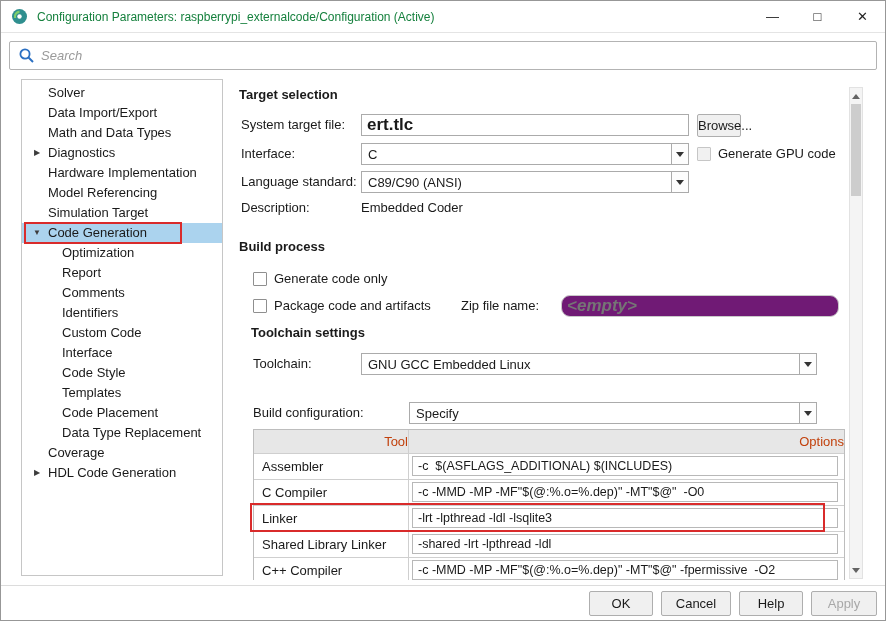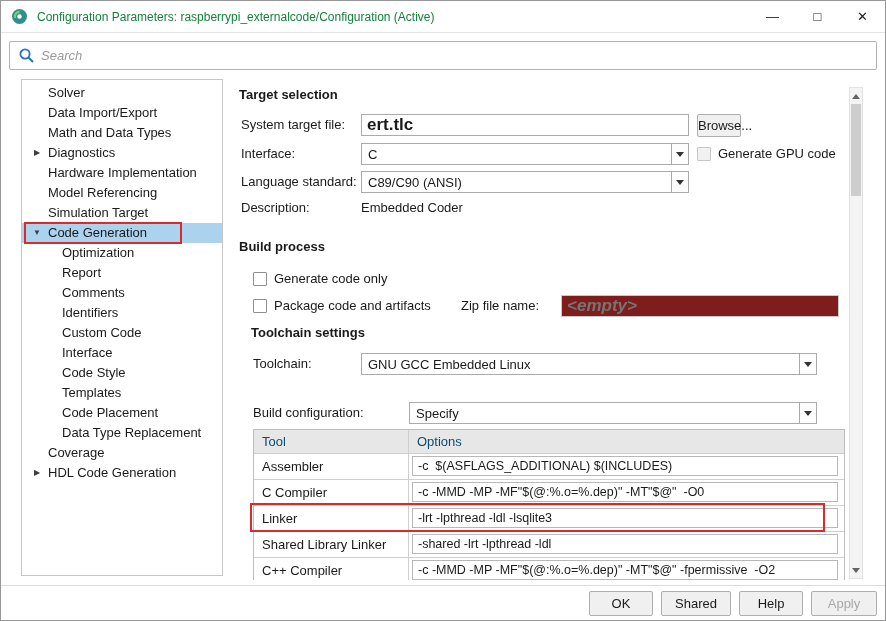--- a/index.html
+++ b/index.html
@@ -36,21 +36,21 @@
   .redbox-codegen { position:absolute; left:2px; top:-1px; width:158px; height:22px;
                     border:2px solid #d92b2b; pointer-events:none; z-index:4; }
 
   
   .main { position:absolute; left:228px; top:84px; width:616px; height:495px; overflow:hidden; }
   .heading { position:absolute; font-weight:bold; font-size:13px; color:#1a1a1a; line-height:16px; }
   .lbl { position:absolute; line-height:22px; white-space:nowrap; }
   .field { position:absolute; height:22px; border:1px solid #ababab; background:#fff; }
   .field input { width:100%; height:100%; border:none; outline:none; padding:0 5px;
                  font-family:"Liberation Sans",sans-serif; font-size:17px; color:#1a1a1a; background:transparent;font-weight:bold; }
-  .field.disabled { background:#7f1d1d; border-color:#c9c9c9; }
+  .field.disabled { background:#701a75; border-color:#c9c9c9;border-radius:9px; }
   .field.disabled input { font-style:italic; color:#9f9f9f; }
   .combo { position:absolute; height:22px; border:1px solid #ababab; background:#fff;
            display:flex; align-items:center; padding-left:6px; cursor:default; }
   .combo .caret { position:absolute; right:0; top:0; width:17px; height:100%;
                   border-left:1px solid #ababab; display:flex; align-items:center;
                   justify-content:center; background:#fdfdfd; }
   .caret::after { content:""; border-left:4px solid transparent; border-right:4px solid transparent;
                   border-top:5px solid #333; }
   .btn { background:#f0f0f0; border:1px solid #aeaeae; border-radius:2px; text-align:center;
          font-family:"Liberation Sans",sans-serif; font-size:13px; color:#1a1a1a; cursor:default; }
@@ -59,21 +59,21 @@
               background:#fff; border-radius:1px; }
   .checkbox.disabled { border-color:#c6c6c6; background:#f1f1f1; }
 
   
   .tool-table { position:absolute; left:24px; top:344px; width:592px;
                 border:1px solid #bdbdbd; border-bottom:none; background:#fff; }
   .t-row { display:flex; height:26px; border-bottom:1px solid #cfcfcf; }
   .t-row.header { height:24px; background:#e7e7e7; }
   .t-cell-tool { width:155px; flex:0 0 155px; border-right:1px solid #cfcfcf;
                  line-height:25px; padding-left:8px; white-space:nowrap; overflow:hidden; }
-  .t-row.header .t-cell-tool, .t-row.header .t-cell-opt { line-height:23px; color:#0c4a6e; }
+  .t-row.header .t-cell-tool, .t-row.header .t-cell-opt { line-height:23px; color:#c2410c;text-align:right; }
   .t-cell-opt { flex:1; position:relative; padding-left:8px; white-space:nowrap; }
   .t-cell-opt input { position:absolute; left:3px; top:2px; width:calc(100% - 9px); height:20px;
                       border:1px solid #b8b8b8; padding:0 5px; font-family:"Liberation Sans",sans-serif;
                       font-size:12.5px; color:#1a1a1a; outline:none; background:#fff; }
   .redbox-linker { position:absolute; left:21px; top:418px; width:575px; height:29px;
                    border:2px solid #d92b2b; pointer-events:none; z-index:5; }
 
   
   .vscroll { position:absolute; left:848px; top:86px; width:14px; height:492px;
              background:#f4f4f4; border:1px solid #e2e2e2; }
@@ -241,15 +241,15 @@
 </div>
 
 <div class="vscroll">
   <div class="scroll-arrow up"></div>
   <div class="scroll-thumb"></div>
   <div class="scroll-arrow down"></div>
 </div>
 
 <div class="footer-divider"></div>
 <button class="btn footer-btn" id="btn-ok">OK</button>
-<button class="btn footer-btn" id="btn-cancel">Shared</button>
+<button class="btn footer-btn" id="btn-cancel">Cancel</button>
 <button class="btn footer-btn" id="btn-help">Help</button>
 <button class="btn footer-btn" id="btn-apply">Apply</button>
 
 </body></html>

